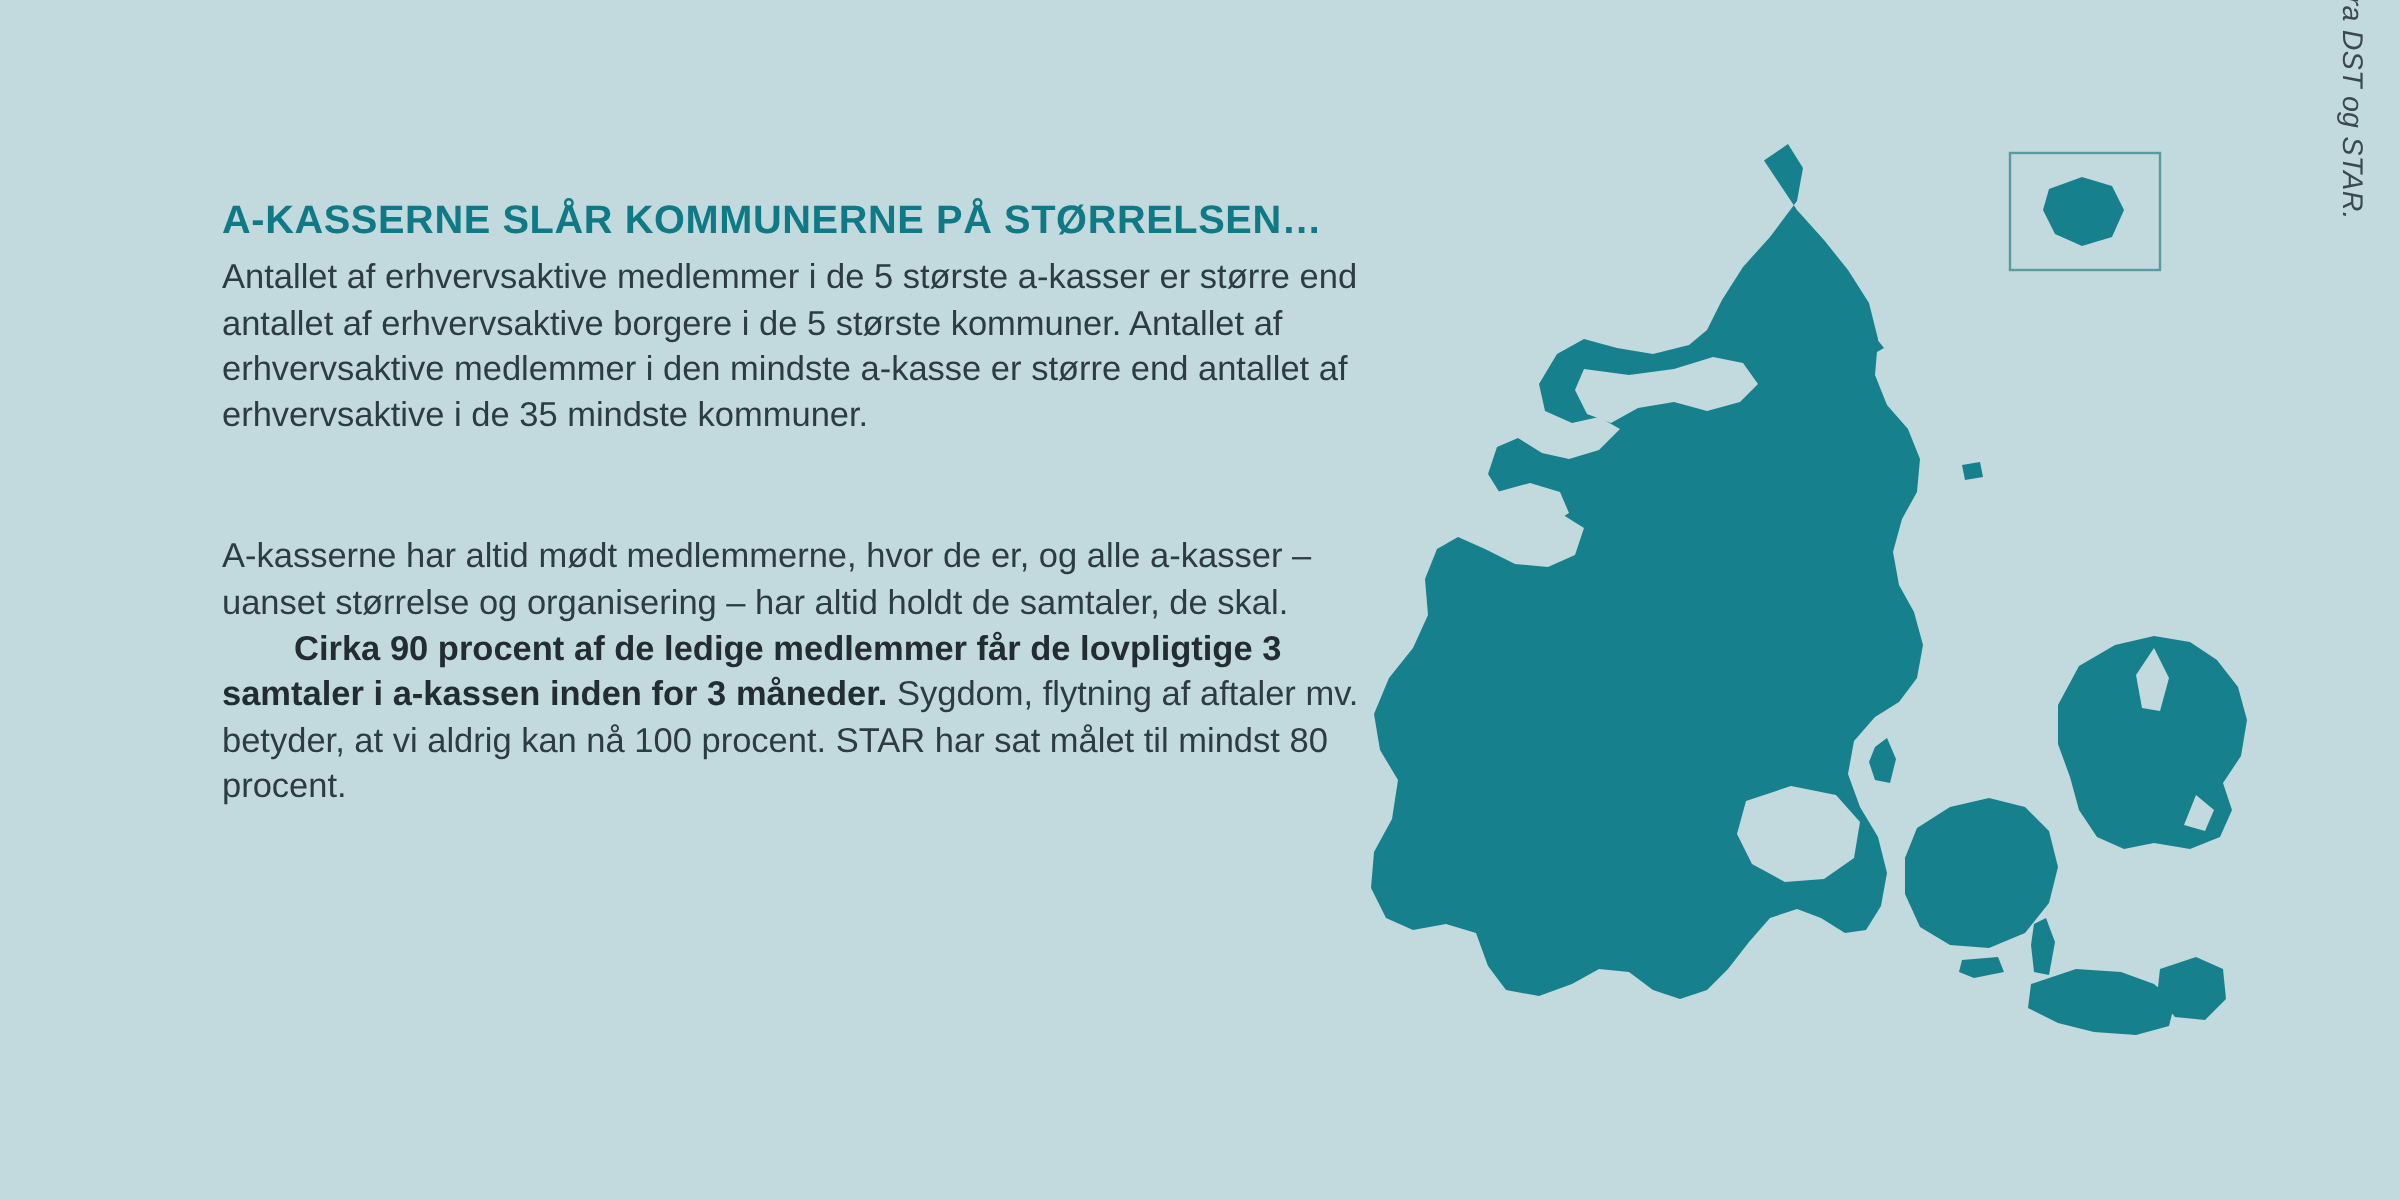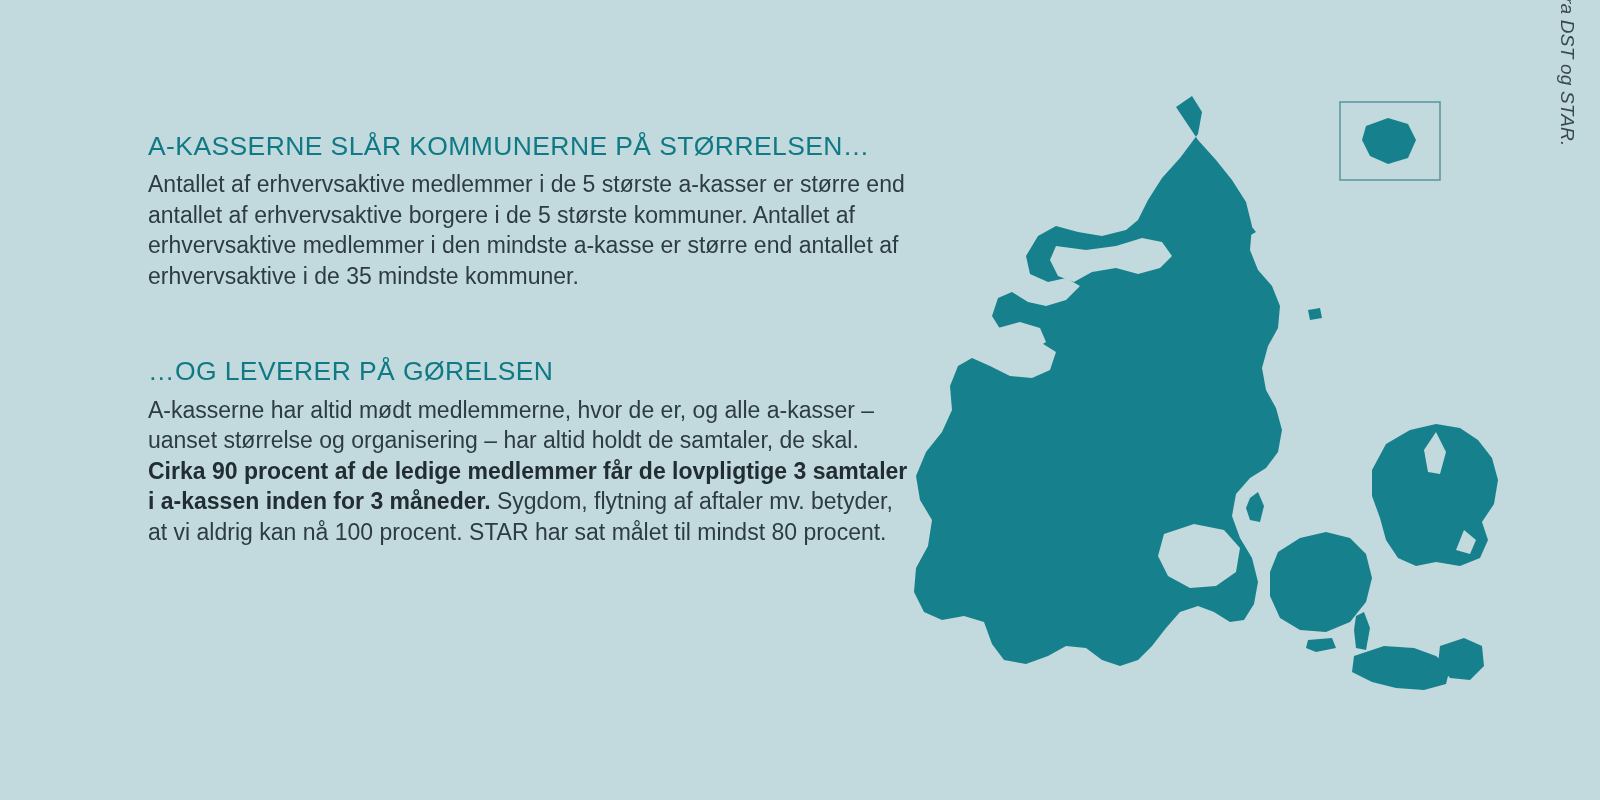--- a/index.html
+++ b/index.html
@@ -24,39 +24,40 @@
   
   .text-col {
     position: absolute;
     left: 148px;
     top: 130px;
     width: 760px;
   }
 
   .block-heading {
     color: #0f7a85;
-    font-weight: normal;
+    font-weight: bold;
     font-size: 26.5px;
     letter-spacing: 0.4px;
     line-height: 1.25;
     margin: 0 0 6px 0;
     text-transform: uppercase;
   }
 
   .block-body {
     color: #2d3b42;
     font-size: 23px;
     line-height: 1.33;
     margin: 0;
     font-weight: 400;
   }
 
   .block-body b {
     font-weight: bold;
     color: #222d33;
+    margin-left: 48px;
   }
 
   .block-2 {
     margin-top: 64px;
   }
 
   
   .source-note {
     position: absolute;
     right: 22px;
@@ -97,21 +98,20 @@
 <div class="page">
 
   <div class="text-col">
 
     <div class="block block-1">
       <h2 class="block-heading">A-KASSERNE SLÅR KOMMUNERNE PÅ STØRRELSEN…</h2>
       <p class="block-body">Antallet af erhvervsaktive medlemmer i de 5 største a-kasser er større end antallet af erhvervsaktive borgere i de 5 største kommuner. Antallet af erhvervsaktive medlemmer i den mindste a-kasse er større end antallet af erhvervsaktive i de 35 mindste kommuner.</p>
     </div>
 
     <div class="block block-2">
-      <h2 class="block-heading">…OG LEVERER PÅ GØRELSEN</h2>
       <p class="block-body"><span>A-kasserne har altid mødt medlemmerne, hvor de er, og alle a-kasser – uanset størrelse og organisering – har altid holdt de samtaler, de skal. </span><b>Cirka 90 procent af de ledige medlemmer får de lovpligtige 3 samtaler i a-kassen inden for 3 måneder.</b><span> Sygdom, flytning af aftaler mv. betyder, at vi aldrig kan nå 100 procent. STAR har sat målet til mindst 80 procent.</span></p>
     </div>
 
   </div>
 
   <div class="source-note">Kilde: DAK på baggrund af tal fra DST og STAR.</div>
 
   <div class="map-wrap">
     <svg viewBox="0 0 660 690" xmlns="http://www.w3.org/2000/svg" aria-hidden="true">
       <g fill="#16818c">

